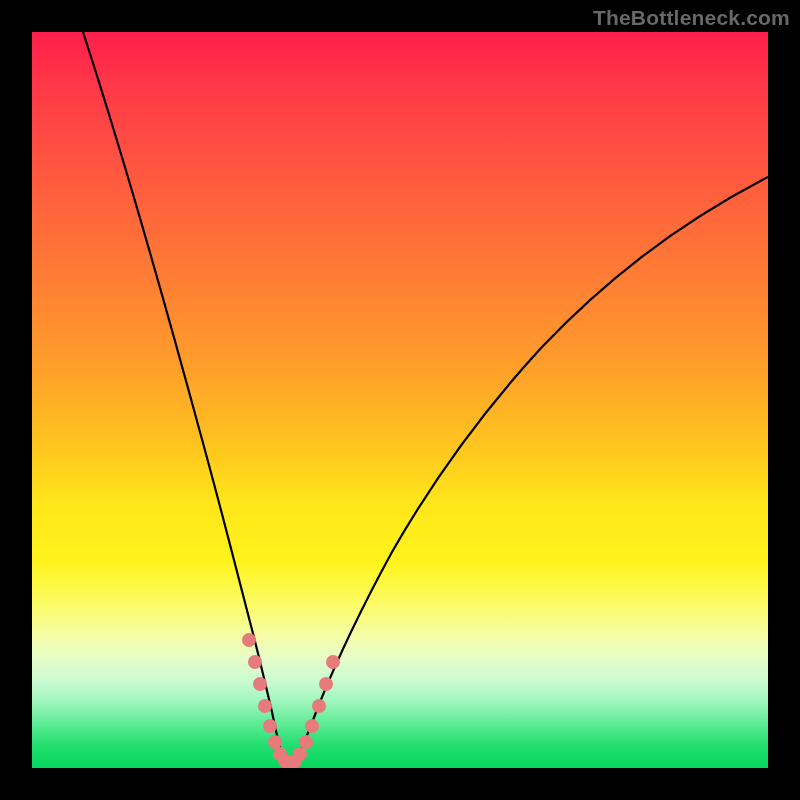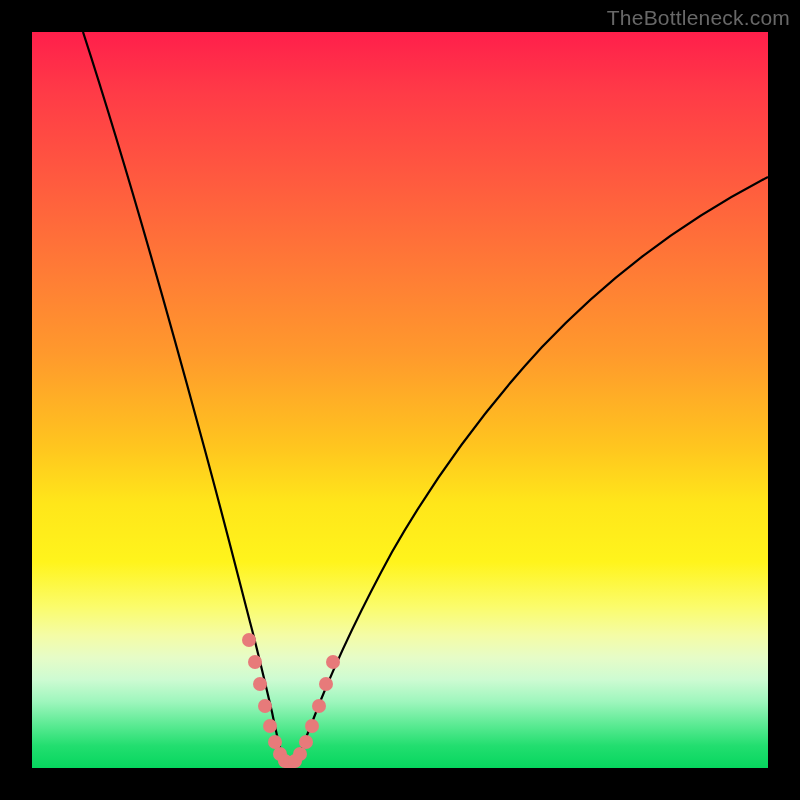--- a/index.html
+++ b/index.html
@@ -46,21 +46,21 @@
       #22de6f 97%,
       #06d65e 100%
     );
   }
   .watermark {
     position: absolute;
     top: 6px;
     right: 10px;
     color: #686868;
     font-size: 21px;
-    font-weight: 400;
+    font-weight: 700;
     letter-spacing: 0.2px;
     user-select: none;
   }
   svg.curve {
     position: absolute;
     inset: 0;
   }
 </style>
 </head>
 <body>

